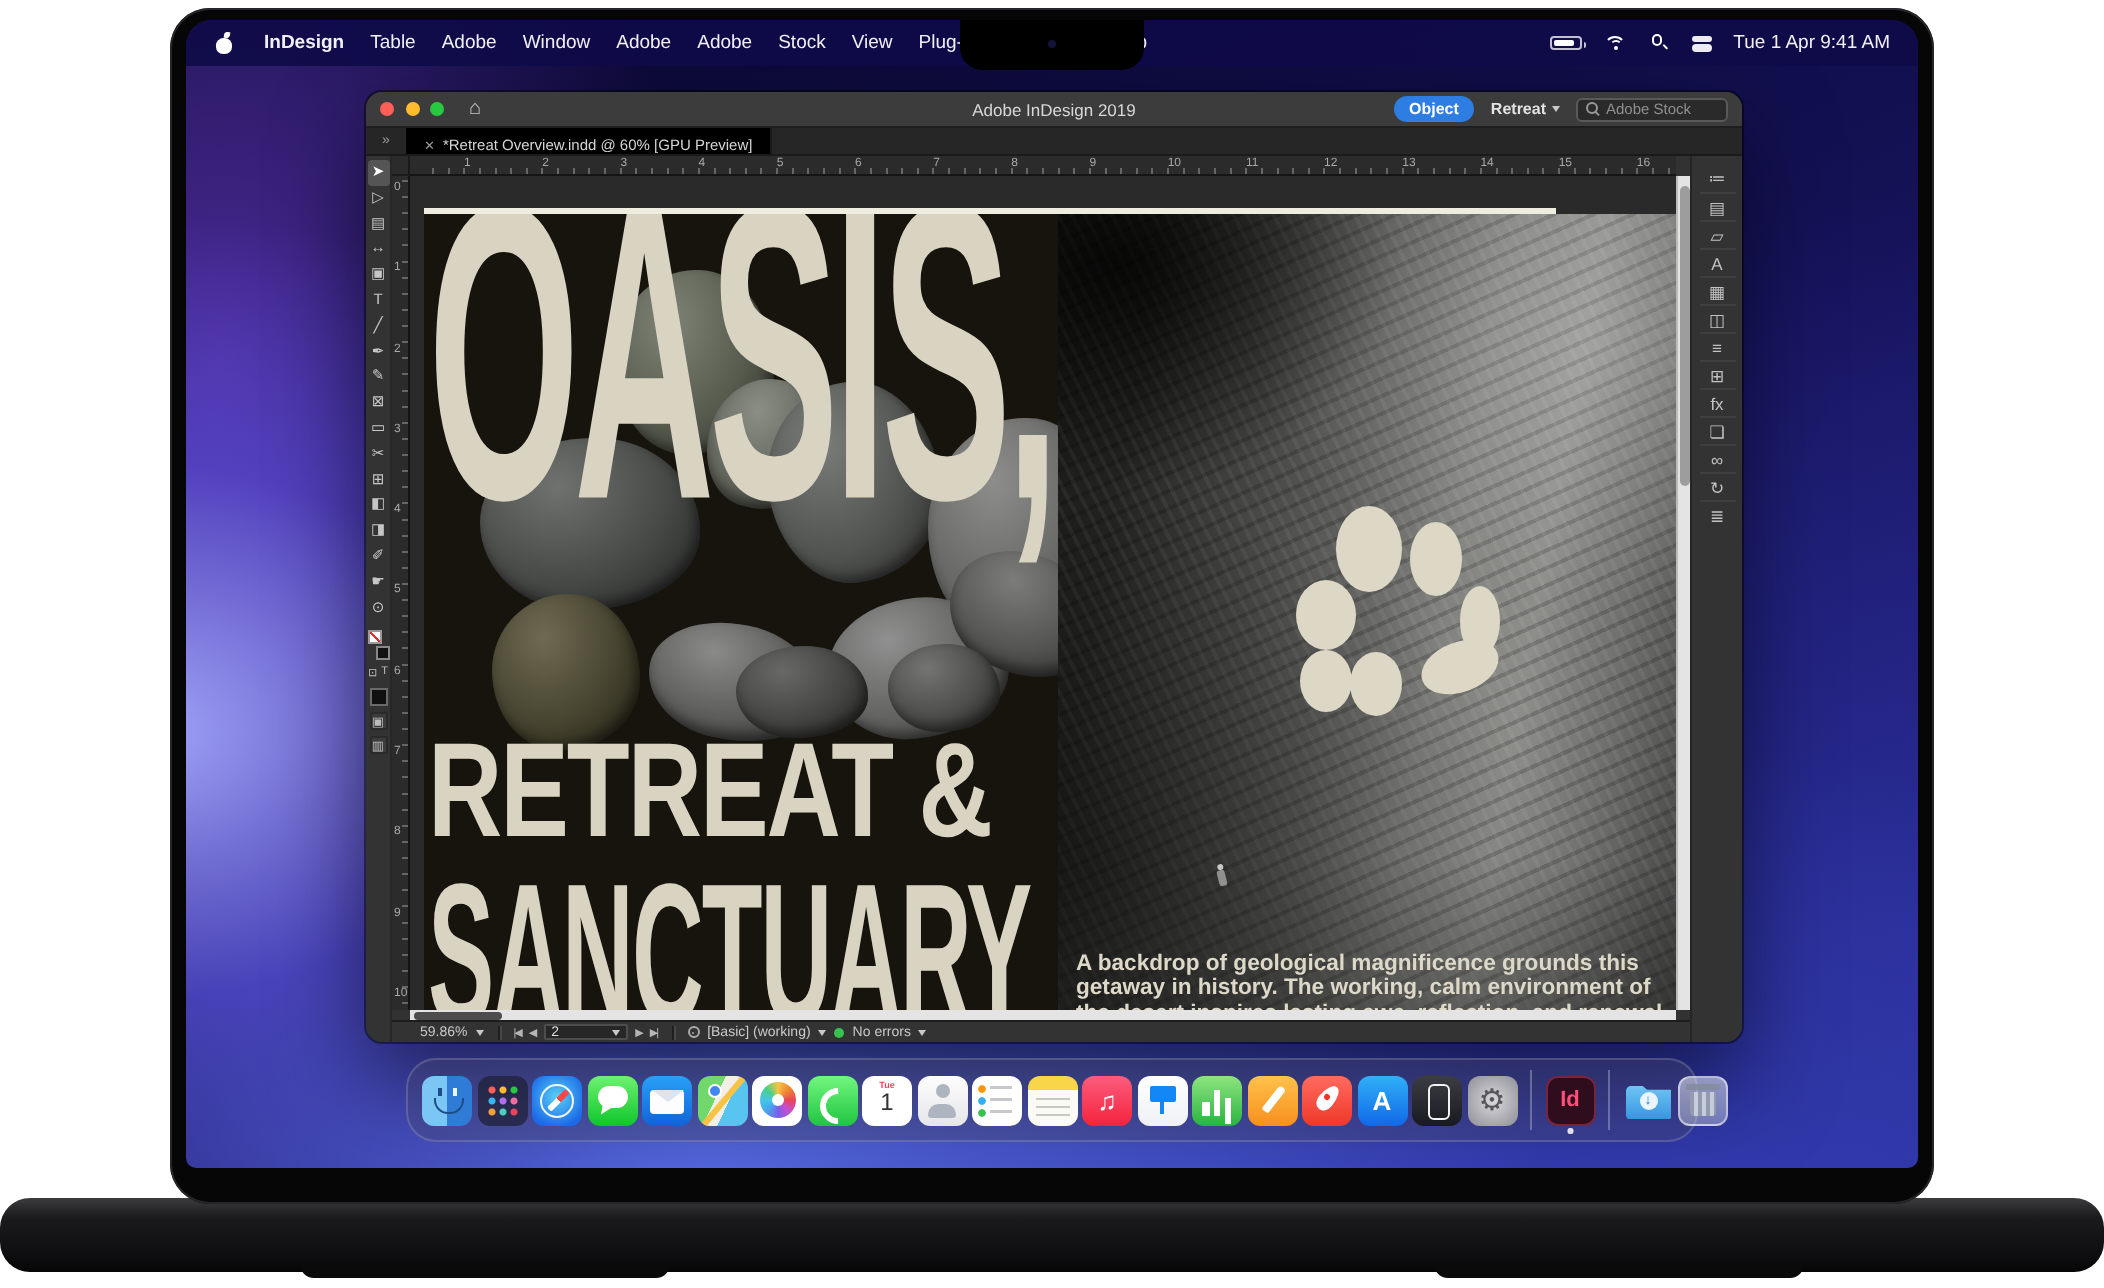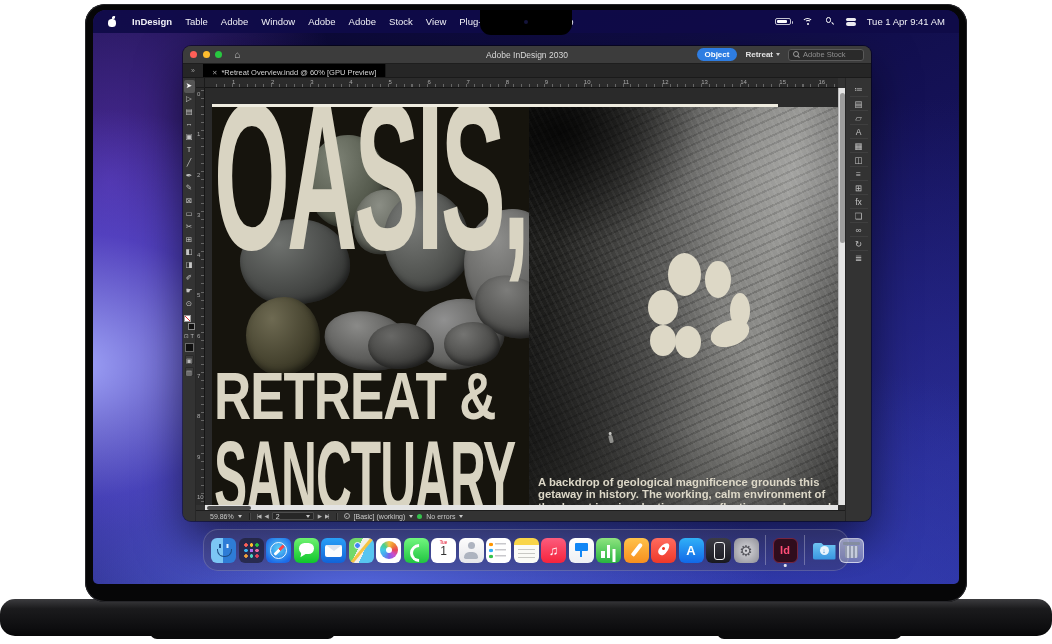--- a/index.html
+++ b/index.html
@@ -257,21 +257,21 @@
           <span class="clock">Tue 1 Apr  9:41 AM</span>
         </div>
       </div>
 
       <div class="window">
         <div class="titlebar">
           <span class="light red"></span>
           <span class="light yellow"></span>
           <span class="light green"></span>
           <span class="home">⌂</span>
-          <span class="win-title">Adobe InDesign 2030</span>
+          <span class="win-title">Adobe InDesign 2019</span>
           <div class="tb-right">
             <span class="share">Object</span>
             <span class="advanced">
                 <span>Retreat</span>
                 <i class="chev"></i>
               </span>
             <span class="stock">
                 <i class="mag"></i>
                 <span>Adobe Stock</span>
               </span>

